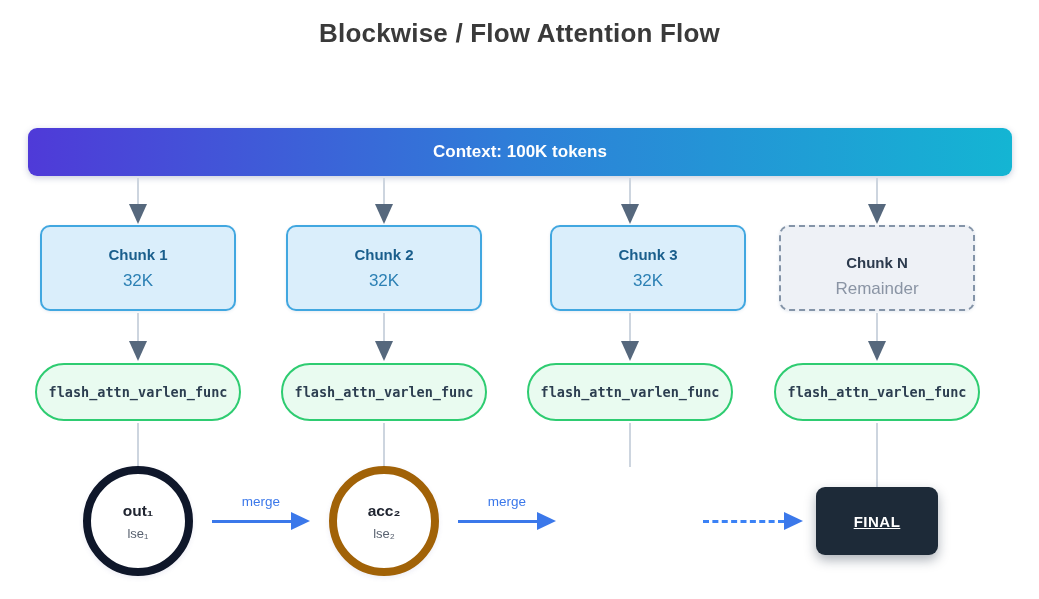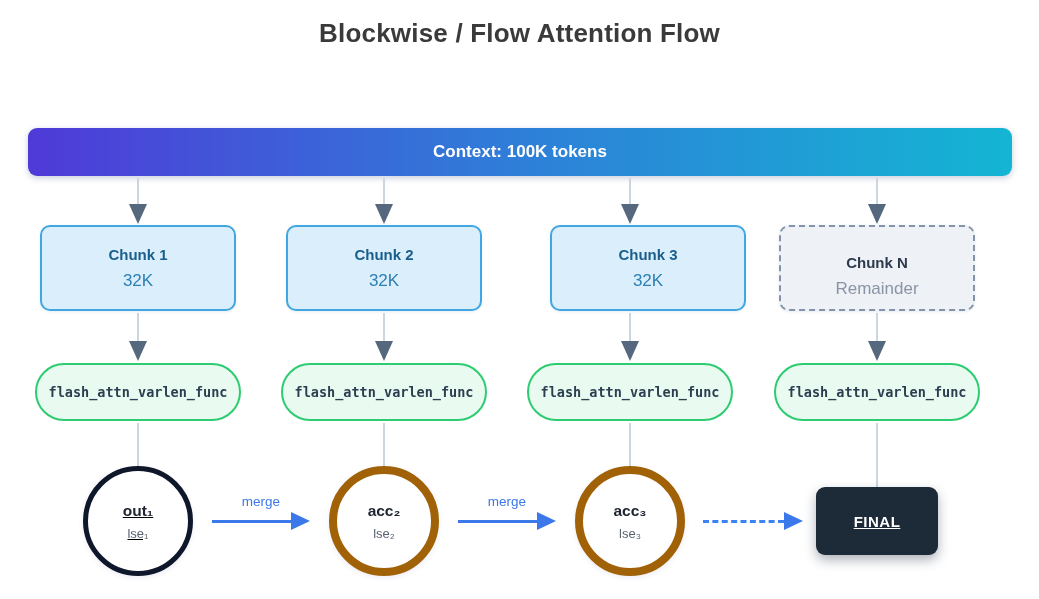--- a/index.html
+++ b/index.html
@@ -56,21 +56,21 @@
     font-family:"DejaVu Sans Mono","Liberation Mono",monospace;
     font-size:13.5px; font-weight:600; color:#2c3e50;
   }
 
   .acc-circle {
     position:absolute; top:466px; width:110px; height:110px; box-sizing:border-box;
     background:#ffffff; border-radius:50%;
     display:flex; flex-direction:column; align-items:center; justify-content:center;
     box-shadow:0 2px 5px rgba(80,80,160,0.10);
   }
-  .acc-circle.indigo { border:5px solid #0f172a;text-decoration:underline; }
+  .acc-circle.indigo { border:8px solid #0f172a; }
   .acc-circle.violet { border:8px solid #a16207; }
   .acc-circle .node-title { font-size:15.5px; font-weight:700; color:#1f2430; }
   .acc-circle .node-sub { font-size:13px; color:#596270; margin-top:6px; }
 
   .final-box {
     position:absolute; left:816px; top:487px; width:122px; height:68px;
     background:#1d2a38; border-radius:9px;
     display:flex; align-items:center; justify-content:center;
     box-shadow:0 5px 12px rgba(20,35,55,0.35);
   }
@@ -171,24 +171,20 @@
   <div class="vconn" style="left:876px; top:423px; height:64px;"></div>
 
   <div class="acc-circle indigo" style="left:83px;">
     <div class="node-title">out₁</div>
     <div class="node-sub">lse₁</div>
   </div>
   <div class="acc-circle violet" style="left:329px;">
     <div class="node-title">acc₂</div>
     <div class="node-sub">lse₂</div>
   </div>
-  <div class="acc-circle violet" style="left:575px;">
-    <div class="node-title">acc₃</div>
-    <div class="node-sub">lse₃</div>
-  </div>
 
   <div class="merge-label" style="left:211px; top:494px;">merge</div>
   <div class="harrow" style="left:212px; top:512px; width:98px;">
     <div class="hline"></div>
       <div class="hhead"></div>
   </div>
 
   <div class="merge-label" style="left:457px; top:494px;">merge</div>
   <div class="harrow" style="left:458px; top:512px; width:98px;">
     <div class="hline"></div>

